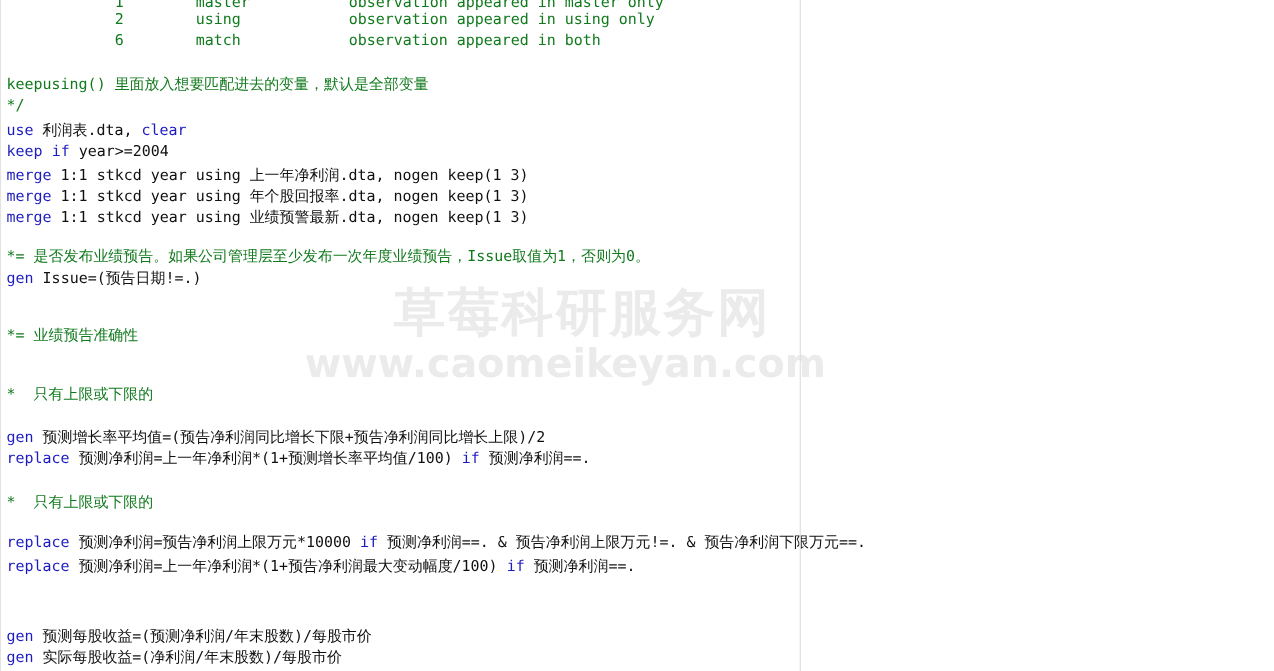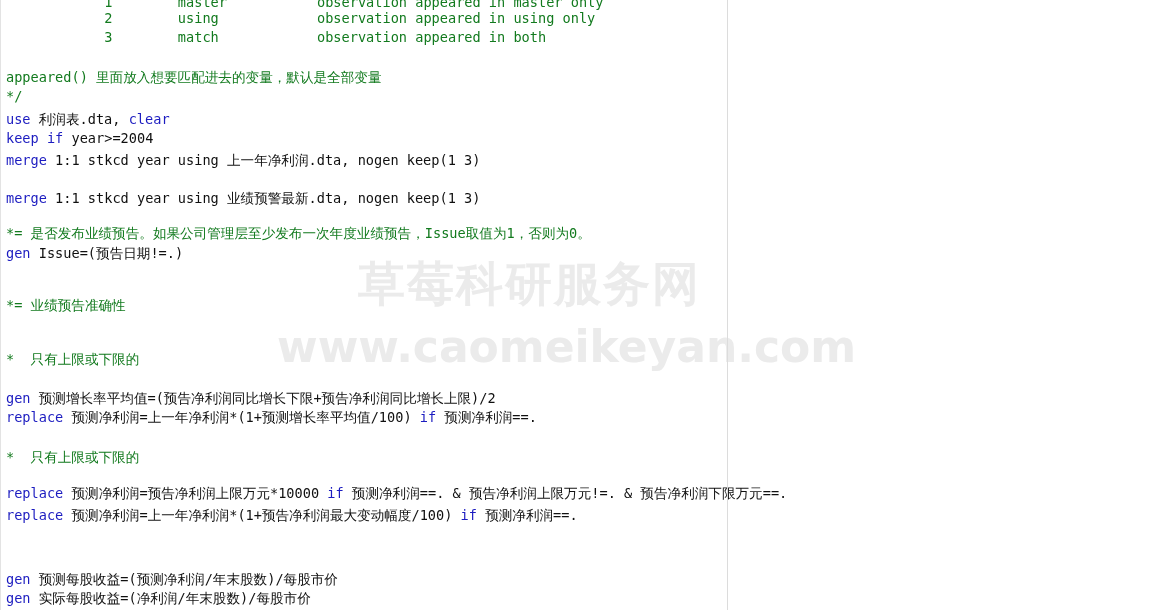--- a/index.html
+++ b/index.html
@@ -62,23 +62,23 @@
     font-family: "DejaVu Sans", "Liberation Sans", sans-serif;
     font-size: 47px;
     font-weight: bold;
     letter-spacing: 2px;
     color: #eeeeee;
     white-space: nowrap;
   }
   #watermark-url {
     position: absolute;
     left: 277px;
-    top: 321px;
+    top: 311px;
     font-family: "DejaVu Sans", "Liberation Sans", sans-serif;
-    font-size: 44px;
+    font-size: 36px;
     font-weight: bold;
     letter-spacing: 0px;
     color: #ebebeb;
     white-space: nowrap;
   }
 
   
   #code-surface {
     position: absolute;
     left: 0;
@@ -112,26 +112,27 @@
   <div id="gutter-rule"></div>
 
   <div id="watermark">
     <div id="watermark-cn">草莓科研服务网</div>
     <div id="watermark-url">www.caomeikeyan.com</div>
   </div>
 
   <div id="code-surface">
       <div class="code-line" style="top: -7px;"><span class="tok-comment">            1        master           observation appeared in master only</span></div>
       <div class="code-line" style="top: 9px;"><span class="tok-comment">            2        using            observation appeared in using only</span></div>
-      <div class="code-line" style="top: 28px;"><span class="tok-comment">            3        match            observation appeared in both</span></div>
-      <div class="code-line" style="top: 68px;"><span class="tok-comment">appeared() 里面放入想要匹配进去的变量，默认是全部变量</span></div>
+      <div class="code-line" style="top: 28px;"><span class="tok-comment">            6        match            observation appeared in both</span></div>
+      <div class="code-line" style="top: 68px;"><span class="tok-comment">keepusing() 里面放入想要匹配进去的变量，默认是全部变量</span></div>
       <div class="code-line" style="top: 87px;"><span class="tok-comment">*/</span></div>
       <div class="code-line" style="top: 110px;"><span class="tok-keyword">use</span><span class="tok-plain"> 利润表.dta, </span><span class="tok-keyword">clear</span></div>
       <div class="code-line" style="top: 129px;"><span class="tok-keyword">keep</span><span class="tok-plain"> </span><span class="tok-keyword">if</span><span class="tok-plain"> year&gt;=2004</span></div>
       <div class="code-line" style="top: 151px;"><span class="tok-keyword">merge</span><span class="tok-plain"> 1:1 stkcd year using 上一年净利润.dta, nogen keep(1 3)</span></div>
+      <div class="code-line" style="top: 170px;"><span class="tok-keyword">merge</span><span class="tok-plain"> 1:1 stkcd year using 年个股回报率.dta, nogen keep(1 3)</span></div>
       <div class="code-line" style="top: 189px;"><span class="tok-keyword">merge</span><span class="tok-plain"> 1:1 stkcd year using 业绩预警最新.dta, nogen keep(1 3)</span></div>
       <div class="code-line" style="top: 224px;"><span class="tok-comment">*= 是否发布业绩预告。如果公司管理层至少发布一次年度业绩预告，Issue取值为1，否则为0。</span></div>
       <div class="code-line" style="top: 244px;"><span class="tok-keyword">gen</span><span class="tok-plain"> Issue=(预告日期!=.)</span></div>
       <div class="code-line" style="top: 296px; text-align: center;"><span class="tok-comment">*= 业绩预告准确性</span></div>
       <div class="code-line" style="top: 350px;"><span class="tok-comment">*  只有上限或下限的</span></div>
       <div class="code-line" style="top: 389px;"><span class="tok-keyword">gen</span><span class="tok-plain"> 预测增长率平均值=(预告净利润同比增长下限+预告净利润同比增长上限)/2</span></div>
       <div class="code-line" style="top: 408px;"><span class="tok-keyword">replace</span><span class="tok-plain"> 预测净利润=上一年净利润*(1+预测增长率平均值/100) </span><span class="tok-keyword">if</span><span class="tok-plain"> 预测净利润==.</span></div>
       <div class="code-line" style="top: 448px;"><span class="tok-comment">*  只有上限或下限的</span></div>
       <div class="code-line" style="top: 484px;"><span class="tok-keyword">replace</span><span class="tok-plain"> 预测净利润=预告净利润上限万元*10000 </span><span class="tok-keyword">if</span><span class="tok-plain"> 预测净利润==. &amp; 预告净利润上限万元!=. &amp; 预告净利润下限万元==.</span></div>
       <div class="code-line" style="top: 506px;"><span class="tok-keyword">replace</span><span class="tok-plain"> 预测净利润=上一年净利润*(1+预告净利润最大变动幅度/100) </span><span class="tok-keyword">if</span><span class="tok-plain"> 预测净利润==.</span></div>

